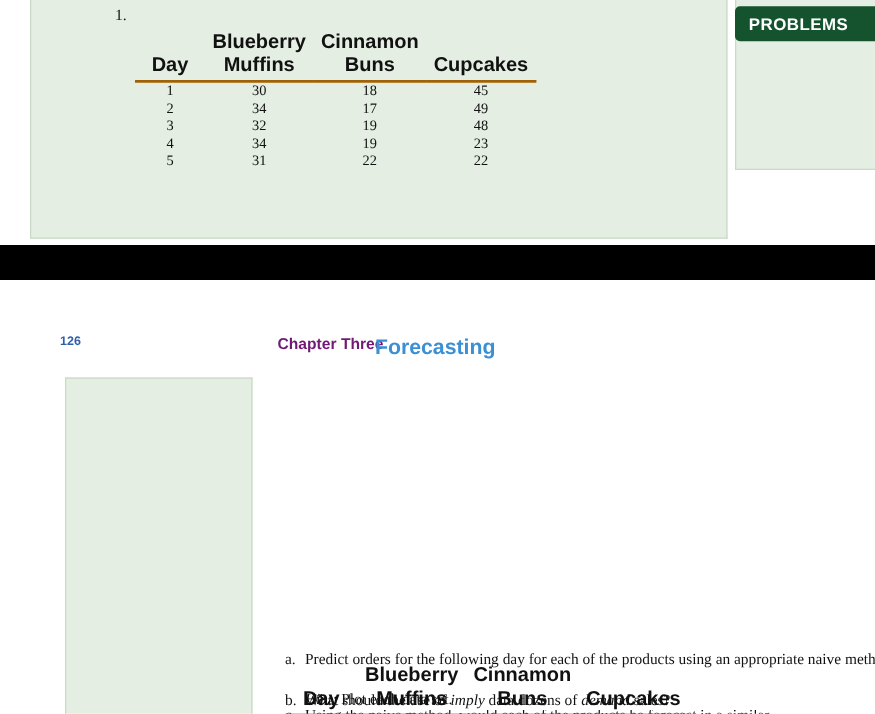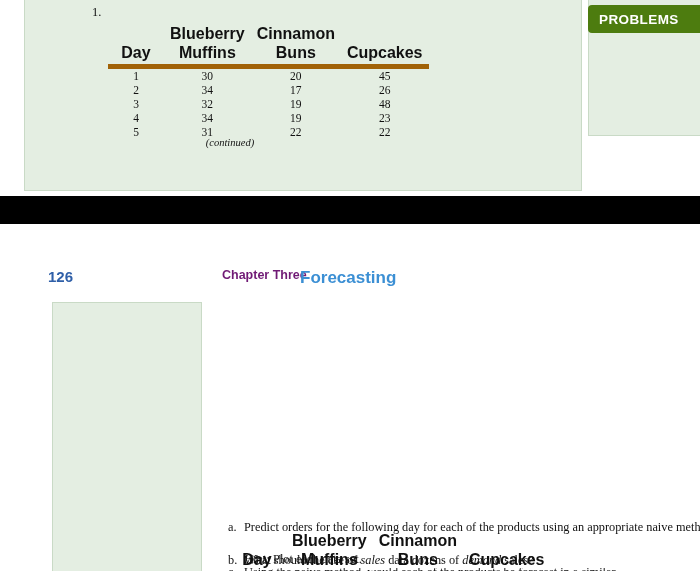--- a/index.html
+++ b/index.html
@@ -63,21 +63,21 @@
     border-top: none;
     border-right: none;
   }
 
   .problems-tab {
     position: absolute;
     left: 588px;
     top: 5px;
     width: 112px;
     height: 28px;
-    background: #4d7c0f;
+    background: #14532d;
     border-radius: 4px 0 0 4px;
     display: flex;
     align-items: center;
   }
   .problems-tab span {
     color: #ffffff;
     font-family: "Liberation Sans", sans-serif;
     font-weight: bold;
     font-size: 13.5px;
     letter-spacing: 0.4px;
@@ -111,21 +111,21 @@
     font-family: "Liberation Sans", sans-serif;
     font-weight: bold;
     font-size: 16px;
     padding: 0 6px 1px 6px;
     text-align: center;
     vertical-align: bottom;
     line-height: 1.15;
     color: #111;
   }
   table.data-table thead tr.head-row th {
-    border-bottom: 5px solid #a16207;
+    border-bottom: 2px solid #a16207;
   }
   table.data-table td {
     padding: 1px 6px;
     text-align: center;
     font-size: 11.5px;
   }
   table.data-table td.day-col {
     text-align: center;
   }
 
@@ -149,21 +149,21 @@
     color: #111;
   }
 
   
   .page-num {
     position: absolute;
     left: 48px;
     top: 44px;
     font-family: "Liberation Sans", sans-serif;
     font-weight: bold;
-    font-size: 15px;
+    font-size: 10px;
     color: #2f5fa8;
   }
   .chapter-label {
     position: absolute;
     left: 222px;
     top: 44px;
     font-family: "Liberation Sans", sans-serif;
     font-weight: bold;
     font-size: 12.5px;
     color: #701a75;
@@ -241,28 +241,28 @@
         <th>Day</th>
         <th>Muffins</th>
         <th>Buns</th>
         <th>Cupcakes</th>
       </tr>
     </thead>
     <tbody>
       <tr>
         <td class="day-col">1</td>
         <td>30</td>
-        <td>20</td>
+        <td>18</td>
         <td>45</td>
       </tr>
       <tr>
         <td class="day-col">2</td>
         <td>34</td>
         <td>17</td>
-        <td>26</td>
+        <td>49</td>
       </tr>
       <tr>
         <td class="day-col">3</td>
         <td>32</td>
         <td>19</td>
         <td>48</td>
       </tr>
       <tr>
         <td class="day-col">4</td>
         <td>34</td>
@@ -271,21 +271,20 @@
       </tr>
       <tr>
         <td class="day-col">5</td>
         <td>31</td>
         <td>22</td>
         <td>22</td>
       </tr>
     </tbody>
   </table>
 
-  <div class="continued">(continued)</div>
 </div>
 
 <div class="band band-mid"></div>
 
 <div class="page page-bottom">
 
   <div class="page-num">126</div>
   <div class="chapter-label">Chapter Three</div>
   <div class="chapter-topic">Forecasting</div>
 
@@ -318,20 +317,20 @@
   </table>
 
   <div class="sub-letter" style="left:228px; top:296px;">a.</div>
   <div class="sub-item" style="left:244px; top:296px;">Predict orders for the following day for each of the products using an appropriate naive method.</div>
   <div class="sub-item" style="left:244px; top:328px;">
     <span class="hint">Hint:</span><span>&nbsp;</span><span>Plot each data set.</span>
   </div>
 
   <div class="sub-letter" style="left:228px; top:329px;">b.</div>
   <div class="sub-item" style="left:244px; top:329px;">
-    <span>What should the use of </span><span class="hint">sales</span><span> data dozens of </span><span class="hint">demand</span><span> sales?</span>
+    <span>What should the use of </span><span class="hint">imply</span><span> data dozens of </span><span class="hint">demand</span><span> sales?</span>
   </div>
 
   <div class="clipped" style="left:228px; top:344px; width:460px;">
     <span class="sub-letter" style="left:0; top:-3px;">c.</span>
     <span class="sub-item" style="left:16px; top:-3px;">Using the naive method, would each of the products be forecast in a similar</span>
   </div>
 </div>
 
 </body></html>

